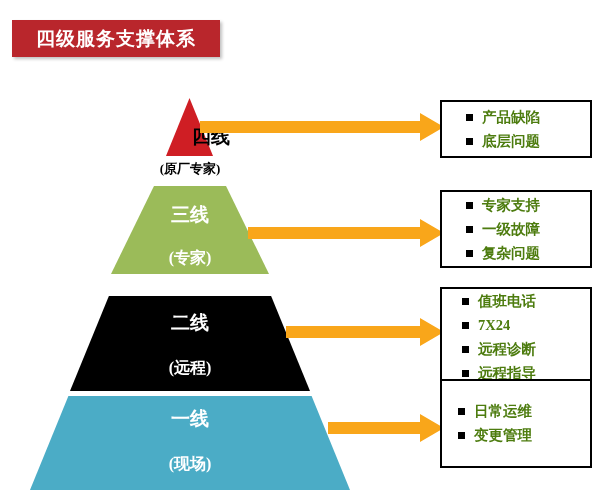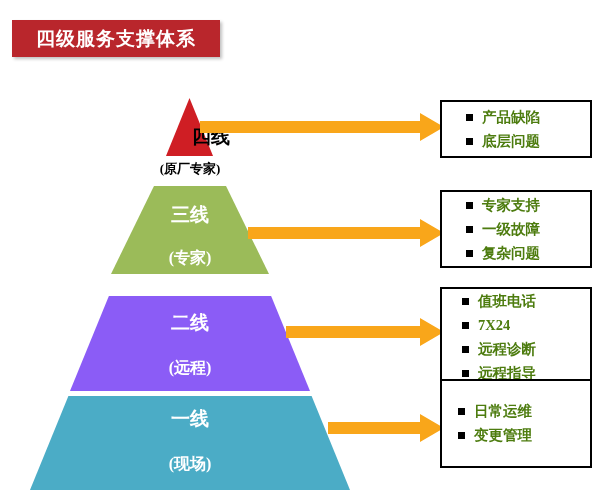--- a/index.html
+++ b/index.html
@@ -153,21 +153,21 @@
 
   <div class="tier tier-red" style="background: rgb(207, 30, 36);"></div>
   <div class="tier4-label">四线</div>
   <div class="tier4-sub">(原厂专家)</div>
 
   <div class="tier tier-green" style="background: rgb(155, 187, 89);">
     <div class="t-label">三线</div>
     <div class="t-sub">(专家)</div>
   </div>
 
-  <div class="tier tier-purple" style="background: #8b5cf6;">
+  <div class="tier tier-purple" style="background: #000000;">
     <div class="t-label">二线</div>
     <div class="t-sub">(远程)</div>
   </div>
 
   <div class="tier tier-teal" style="background: rgb(75, 172, 198);">
     <div class="t-label">一线</div>
     <div class="t-sub">(现场)</div>
   </div>
 
   <div class="arrow arrow-1" style="background: rgb(249, 166, 26);"></div>

